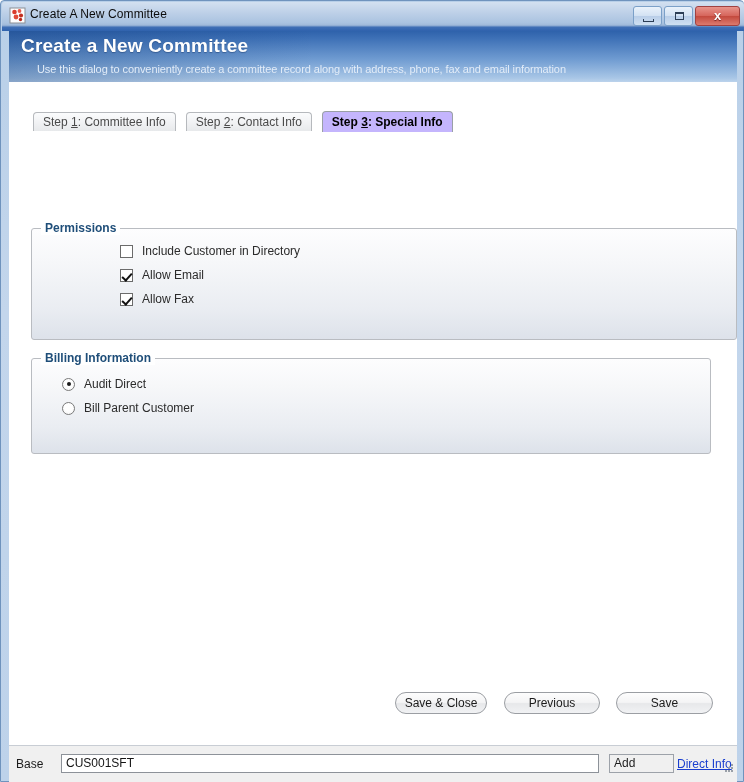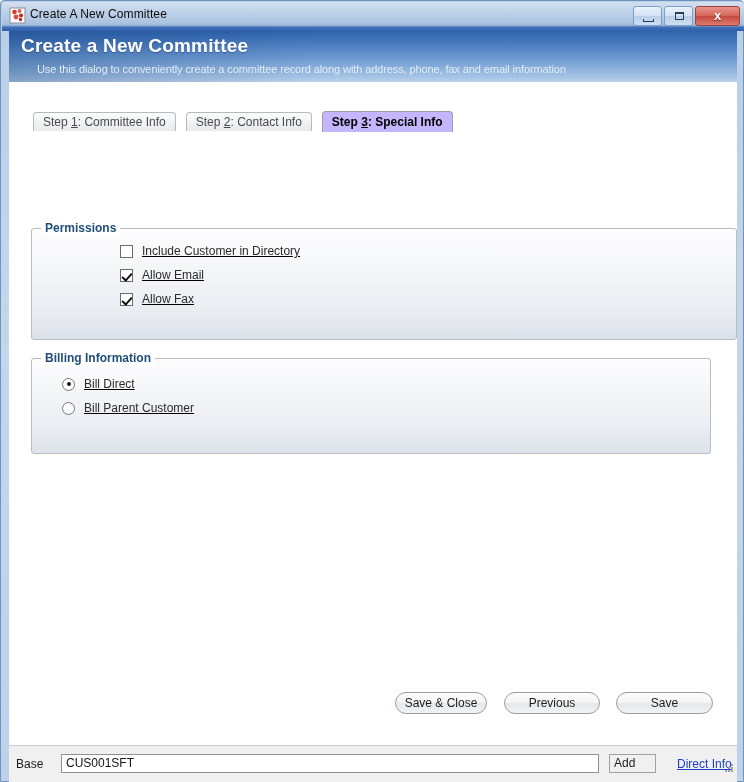--- a/index.html
+++ b/index.html
@@ -209,21 +209,20 @@
   }
   #group-permissions { left: 22px; top: 146px; width: 706px; height: 112px; }
   #group-billing     { left: 22px; top: 276px; width: 680px; height: 96px; text-align: center; }
 
   
   .optrow {
     position: absolute;
     display: flex;
     align-items: center;
     white-space: nowrap;
-    text-decoration: underline;
   }
   .cbox {
     width: 13px; height: 13px;
     box-sizing: border-box;
     border: 1px solid #6b6b6b;
     background: #ffffff;
     position: relative;
     flex: 0 0 auto;
     cursor: default;
   }
@@ -304,21 +303,21 @@
     font-size: 12px;
     color: #141414;
     line-height: 17px;
     padding-left: 4px;
     overflow: hidden;
     white-space: nowrap;
   }
   .sb-panel {
     position: absolute;
     left: 600px; top: 8px;
-    width: 47px; height: 19px;
+    width: 65px; height: 19px;
     box-sizing: border-box;
     border: 1px solid #9da2a9;
     background: #f0f0f0;
     font-size: 12px;
     color: #1b1b1b;
     line-height: 17px;
     padding-left: 4px;
     white-space: nowrap;
   }
   .sb-link {
@@ -402,21 +401,21 @@
       <div class="optrow" style="left:88px; top:63px;">
         <span class="cbox checked"></span>
         <span class="optlabel">Allow Fax</span>
       </div>
     </div>
 
     <div class="group" id="group-billing">
       <div class="group-legend">Billing Information</div>
       <div class="optrow" style="left:30px; top:18px;">
         <span class="radio selected"></span>
-        <span class="optlabel">Bill Direct</span>
+        <span class="optlabel">Audit Direct</span>
       </div>
       <div class="optrow" style="left:30px; top:42px;">
         <span class="radio"></span>
         <span class="optlabel">Bill Parent Customer</span>
       </div>
     </div>
   </div>
 
   <div class="btn" id="btn-save-close">Save &amp; Close</div>
   <div class="btn" id="btn-previous">Previous</div>

